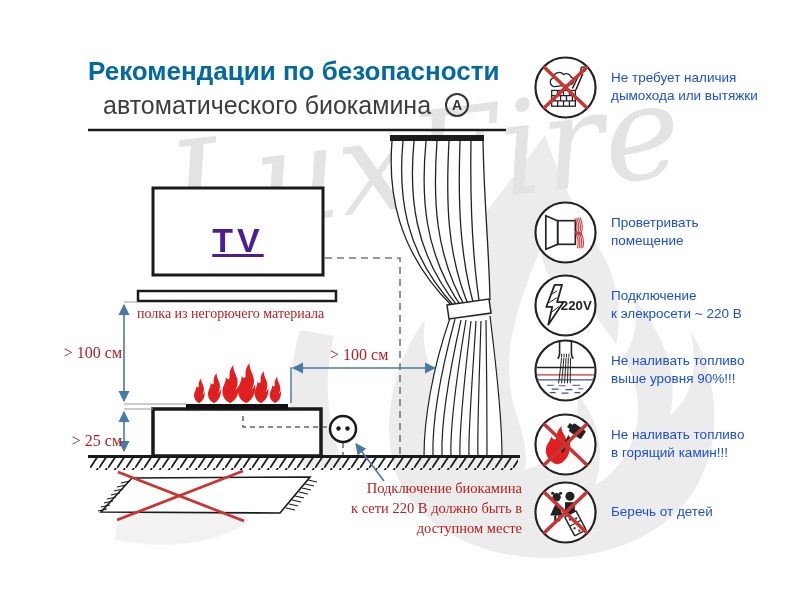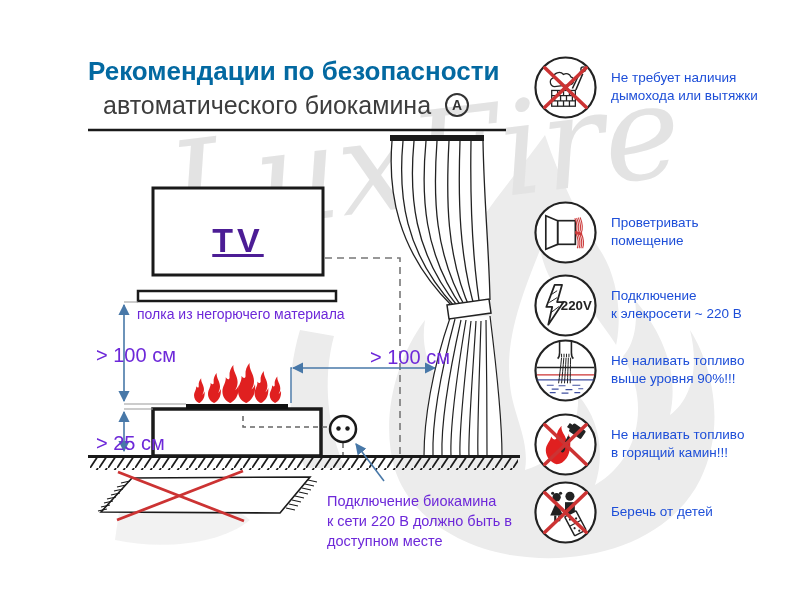--- a/index.html
+++ b/index.html
@@ -12,32 +12,32 @@
   
   .title{position:absolute;left:88px;top:54px;line-height:34px;}
   .title .l1{font-size:26px;font-weight:700;color:#0369a1;}
   .title .l2{font-size:25px;font-weight:400;color:#3d3d3d;display:flex;align-items:center;margin-left:15px;}
   .badge-a{
     display:inline-flex;align-items:center;justify-content:center;
     width:20px;height:20px;border:2.5px solid #333;border-radius:50%;
     font-size:14px;font-weight:800;color:#333;margin-left:14px;flex:0 0 auto;
   }
   
-  .dlabel{position:absolute;color:#6d28d9;}
+  .dlabel{position:absolute;color:#b91c1c;font-family:Liberation Serif, serif;}
   .tv-label{
     position:absolute;left:153px;top:188px;width:170px;height:105px;
     display:flex;align-items:center;justify-content:center;
     font-size:34px;font-weight:700;letter-spacing:4px;color:#4c1d95;text-decoration:underline;
   }
   .shelf-label{left:137px;top:306px;font-size:14px;}
-  .dim{font-size:20px;white-space:nowrap;margin-left:40px;}
+  .dim{font-size:16px;white-space:nowrap;}
   .dim-v100{left:56px;top:344px;width:66px;text-align:right;}
   .dim-25{left:56px;top:432px;width:66px;text-align:right;}
   .dim-h100{left:330px;top:346px;}
-  .outlet-note{left:327px;top:491px;width:195px;font-size:14.5px;line-height:1.38;white-space:pre-line;}
+  .outlet-note{left:327px;top:478px;width:195px;font-size:14.5px;line-height:1.38;white-space:pre-line;text-align:right;}
   
   .rule{position:absolute;left:533px;width:252px;height:66px;display:flex;align-items:center;gap:13px;}
   .rule .ric{flex:0 0 auto;}
   .rule .rtx{font-size:13.5px;line-height:1.32;color:#1d4ed8;white-space:pre-line;}
   .r1{top:54px;} .r2{top:127px;} .r3{top:199px;} .r4{top:272px;}
   .r5{top:337px;} .r6{top:411px;} .r7{top:479px;}
 </style>
 </head>
 <body>
 

